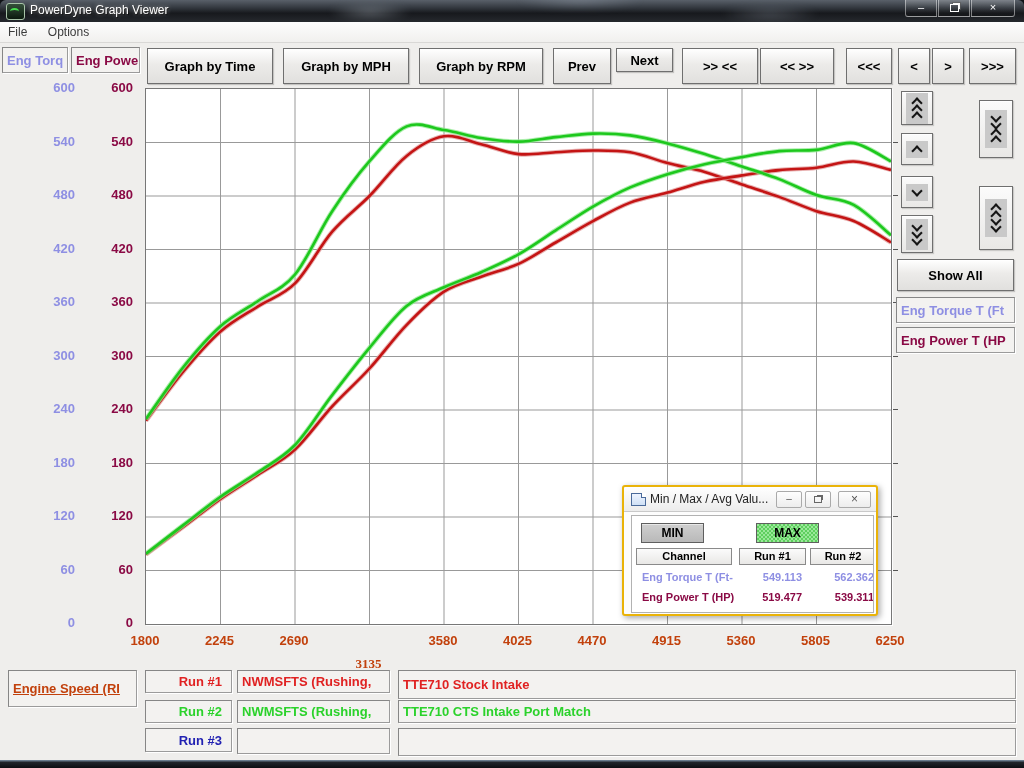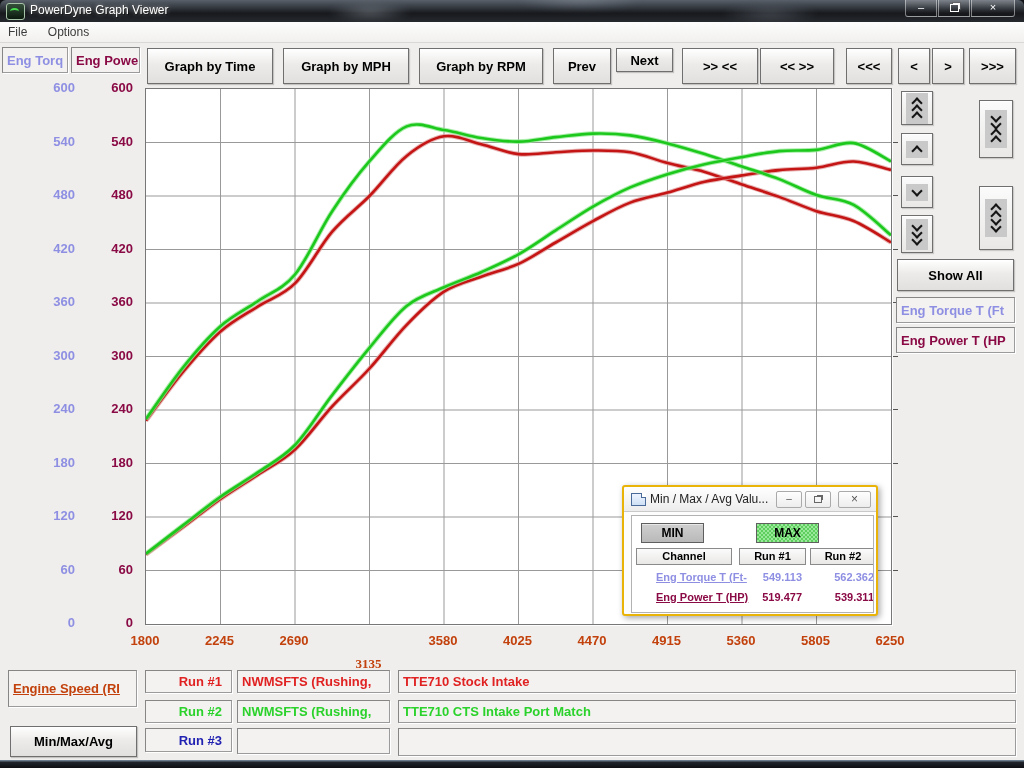--- a/index.html
+++ b/index.html
@@ -90,21 +90,21 @@
   #mm-max-btn{position:absolute;left:124px;top:7px;width:63px;height:20px;box-sizing:border-box;
     border:1px solid #5f5f5f;background-color:#9ae89a;
     background-image:linear-gradient(45deg,#5ecf5e 25%,transparent 25%,transparent 75%,#5ecf5e 75%),
                      linear-gradient(45deg,#5ecf5e 25%,transparent 25%,transparent 75%,#5ecf5e 75%);
     background-size:4px 4px;background-position:0 0,2px 2px;
     font-weight:bold;font-size:12px;text-align:center;line-height:18px;}
   .mm-colbtn{position:absolute;top:32px;height:17px;box-sizing:border-box;border:1px solid #8a8a8a;
     background:linear-gradient(#fbfbfb,#e9e8e6);font-weight:bold;font-size:11px;text-align:center;line-height:15px;}
   #mm-col-channel{left:4px;width:96px;} #mm-col-run1{left:107px;width:67px;} #mm-col-run2{left:178px;width:66px;}
   .mm-row{position:absolute;left:0;width:100%;font-weight:bold;font-size:11px;}
-  .mm-cell-ch{position:absolute;left:24px;text-decoration:underline;} 
+  .mm-cell-ch{position:absolute;left:10px;} 
   .mm-cell-r1{position:absolute;left:104px;width:66px;text-align:right;}
   .mm-cell-r2{position:absolute;left:176px;width:66px;text-align:right;}
 
   
   .bottom-strip{position:absolute;left:0;top:760px;width:1024px;height:8px;
     background:linear-gradient(#7d93a8,#20242a 30%,#0c0e12);}
 </style>
 </head>
 <body>
 
@@ -266,27 +266,26 @@
         </span>
     </div>
     <div class="btn" style="left:897px;top:216px;width:117px;height:32px;">Show All</div>
     <div class="inset c-torque" style="left:896px;top:254px;width:119px;height:26px;">Eng Torque T (Ft</div>
     <div class="inset c-power" style="left:896px;top:284px;width:119px;height:26px;">Eng Power T (HP</div>
 
     <div class="inset c-x" style="left:8px;top:627px;width:129px;height:37px;text-decoration:underline;">Engine Speed (RI</div>
 
     <div class="inset c-run1" style="left:145px;top:627px;width:87px;height:23px;justify-content:flex-end;padding-right:9px;">Run #1</div>
     <div class="inset c-run1" style="left:237px;top:627px;width:153px;height:23px;">NWMSFTS (Rushing,</div>
-    <div class="inset c-run1" style="left:398px;top:627px;width:618px;height:23px;">TTE710 Stock Intake</div>
+    <div class="inset c-run1" style="left:398px;top:627px;width:618px;height:29px;">TTE710 Stock Intake</div>
 
     <div class="inset c-run2" style="left:145px;top:657px;width:87px;height:23px;justify-content:flex-end;padding-right:9px;">Run #2</div>
     <div class="inset c-run2" style="left:237px;top:657px;width:153px;height:23px;">NWMSFTS (Rushing,</div>
     <div class="inset c-run2" style="left:398px;top:657px;width:618px;height:23px;">TTE710 CTS Intake Port Match</div>
 
-    <div class="btn" style="left:10px;top:683px;width:127px;height:31px;">Min/Max/Avg</div>
     <div class="inset c-run3" style="left:145px;top:685px;width:87px;height:24px;justify-content:flex-end;padding-right:9px;">Run #3</div>
     <div class="inset c-run3" style="left:237px;top:685px;width:153px;height:26px;"></div>
     <div class="inset c-run3" style="left:398px;top:685px;width:618px;height:28px;"></div>
   </div>
 
   <div id="mmwin">
     <div id="mm-titlebar">
       <span id="mm-icon">
           <i></i>
         </span>

